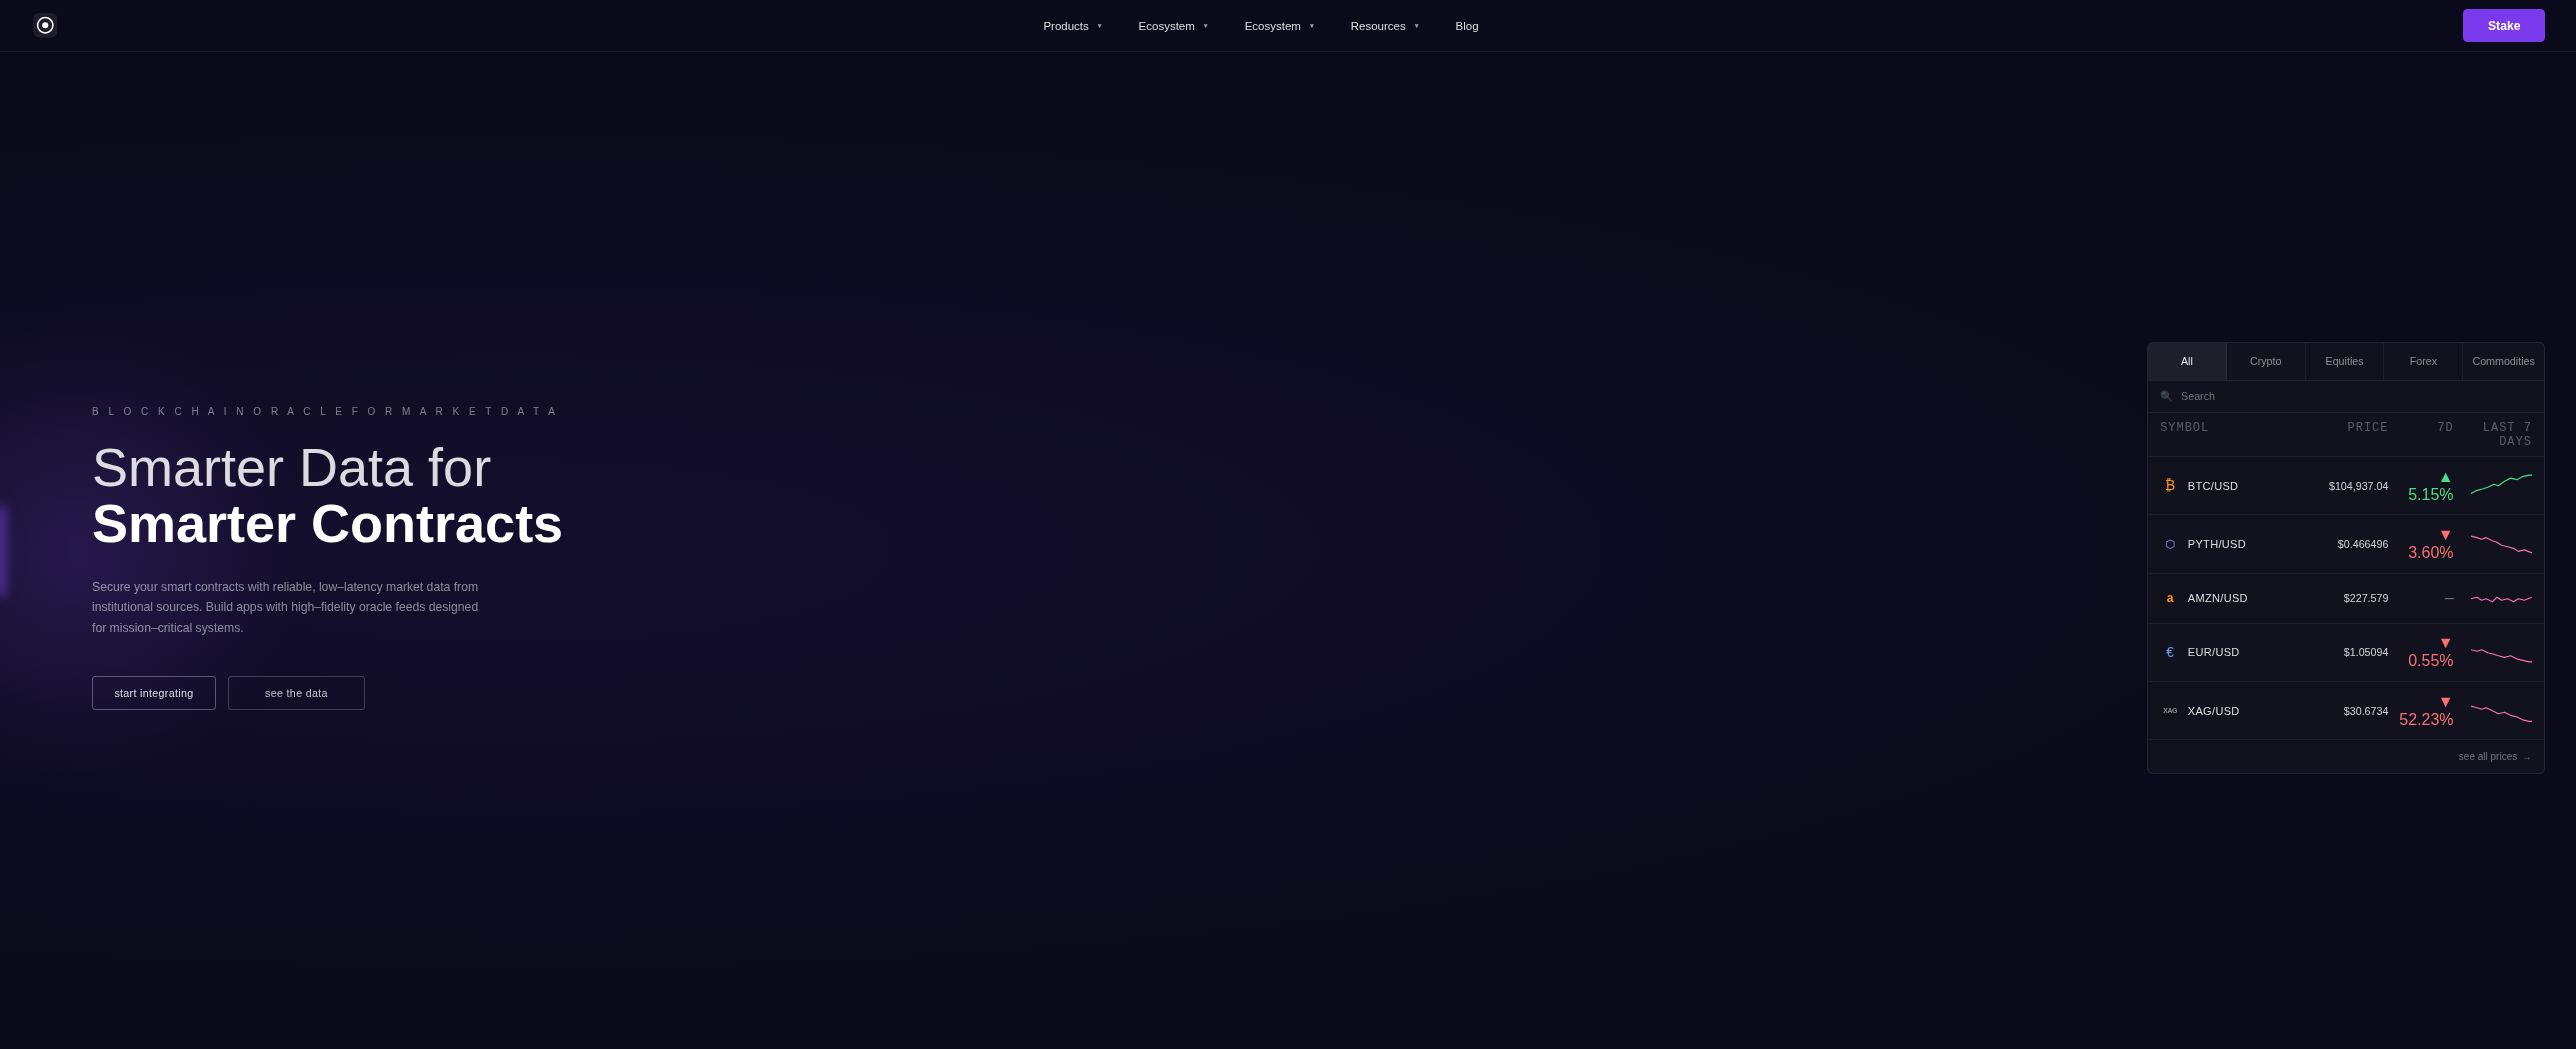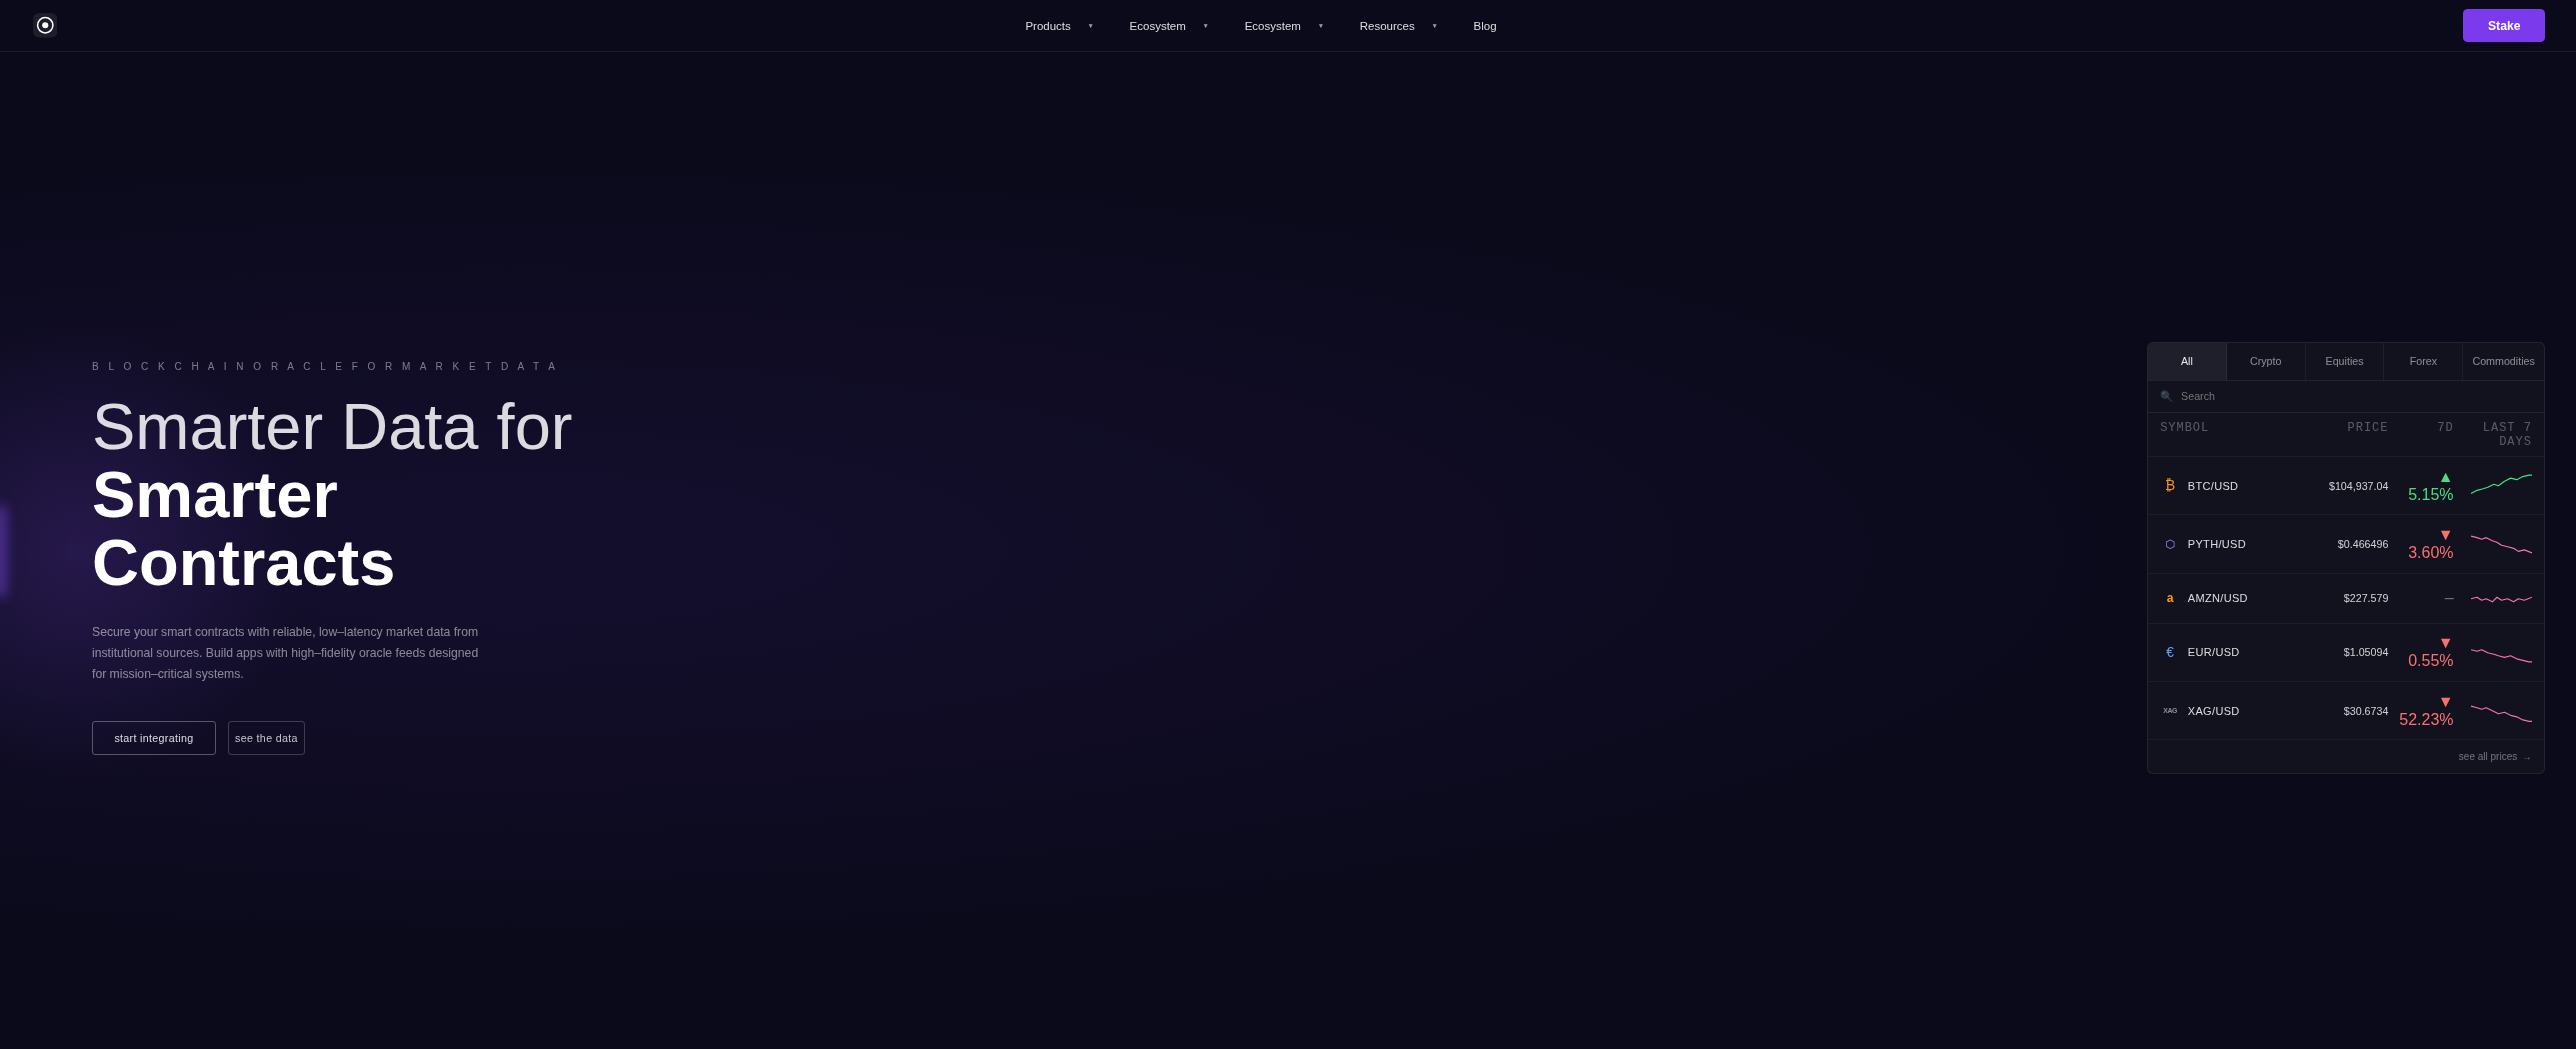--- a/index.html
+++ b/index.html
@@ -37,21 +37,21 @@
       align-items: center;
       gap: 37px;
     }
 
     .nav-link {
       color: rgba(255,255,255,0.85);
       font-size: 11.5px;
       cursor: pointer;
       display: flex;
       align-items: center;
-      gap: 18px;
+      gap: 9px;
     }
 
     .nav-link .chevron {
       font-size: 7.6px;
       opacity: 0.7;
     }
 
     .nav-right {
       display: flex;
       align-items: center;
@@ -112,21 +112,21 @@
 
     .hero-subtitle {
       font-size: 10px;
       letter-spacing: 0.35em;
       color: rgba(255,255,255,0.45);
       margin-bottom: 21.4px;
       font-weight: 400;
     }
 
     .hero-title {
-      font-size: 65px;
+      font-size: 54px;
       line-height: 1.05;
       margin-bottom: 24.5px;
       color: rgba(255,255,255,0.9);
     }
 
     .hero-title .bold-line {
       font-weight: 800;
       color: #ffffff;
     }
 
@@ -156,21 +156,21 @@
       font-size: 10.7px;
       cursor: pointer;
       border-radius: 3.1px;
       letter-spacing: 0.03em;
     }
 
     .btn-ghost {
       background: transparent;
       color: rgba(255,255,255,0.75);
       border: 0.8px solid rgba(255,255,255,0.2);
-      padding: 10px 6px;
+      padding: 10px 36px;
       font-size: 10.7px;
       cursor: pointer;
       border-radius: 3.1px;
       letter-spacing: 0.03em;
     }
 
     
     .hero-right {
       flex: 0 0 398px;
       margin-left: 46px;

